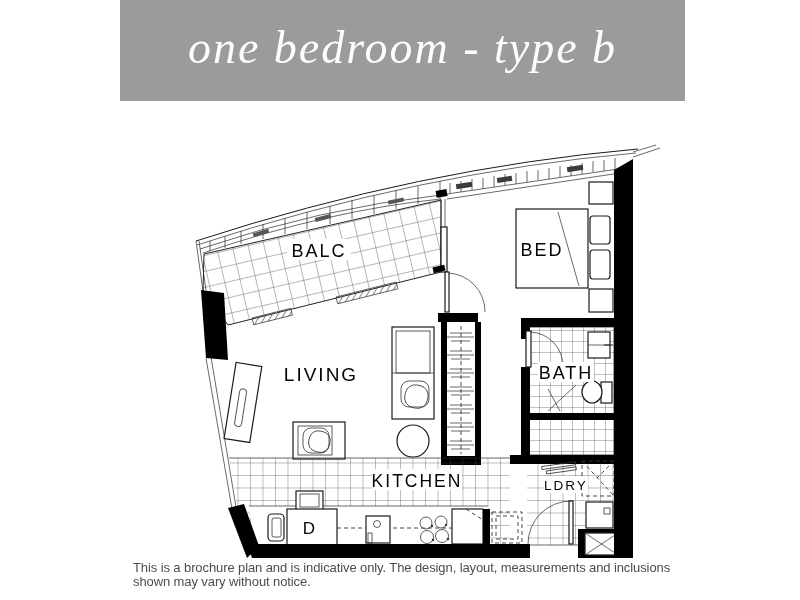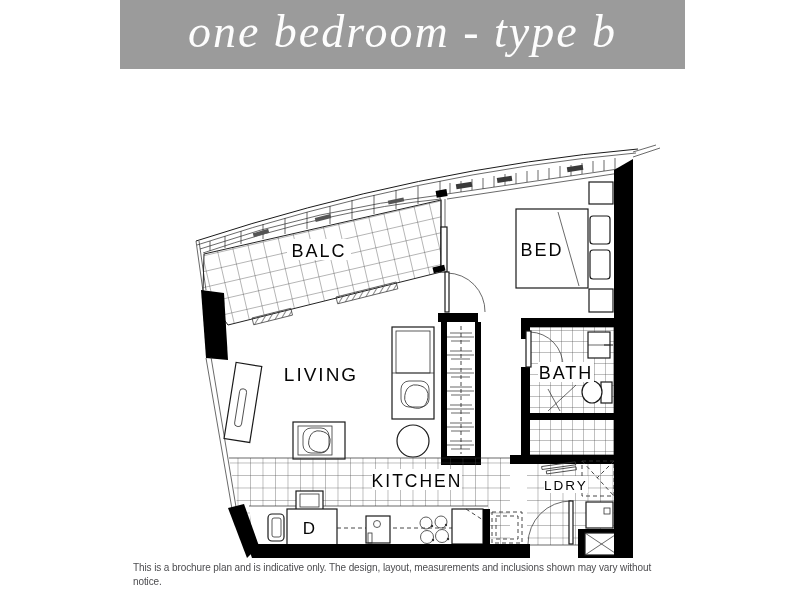--- a/index.html
+++ b/index.html
@@ -1,25 +1,25 @@
 <!DOCTYPE html>
 <html><head>
 <meta charset="utf-8">
 <style>
   html,body{margin:0;padding:0;background:#ffffff;}
   #canvas{position:relative;width:800px;height:600px;background:#ffffff;overflow:hidden;
           font-family:"Liberation Sans", sans-serif;}
   
-  .banner{position:absolute;left:120px;top:0;width:565px;height:69px;background:#9b9b9b;
+  .banner{position:absolute;left:120px;top:0;width:565px;height:101px;background:#9b9b9b;
           display:flex;align-items:center;justify-content:center;}
   .banner-title{font-family:"Liberation Serif", serif;font-style:italic;font-size:46px;
                 color:#fdfdfd;letter-spacing:2px;padding-bottom:6px;}
   
   .footer{position:absolute;left:133px;top:561px;width:540px;color:#4d4d50;
-          font-size:10px;line-height:13.5px;letter-spacing:-0.1px;}
+          font-size:13px;line-height:13.5px;letter-spacing:-0.1px;}
   
   svg{position:absolute;left:0;top:0;}
   .ln{stroke:#1a1a1a;fill:none;stroke-width:1;}
   .ln-thin{stroke:#2a2a2a;fill:none;stroke-width:0.7;}
   .wall{fill:#000000;stroke:none;}
   .furn{fill:#ffffff;stroke:#1a1a1a;stroke-width:1.2;}
   .furn-thin{fill:none;stroke:#333333;stroke-width:0.8;}
   .halo{fill:#ffffff;stroke:none;}
   .room-label{font-family:"Liberation Sans", sans-serif;fill:#050505;letter-spacing:2px;}
   .dash{stroke:#333;stroke-width:0.9;fill:none;stroke-dasharray:4,3;}

